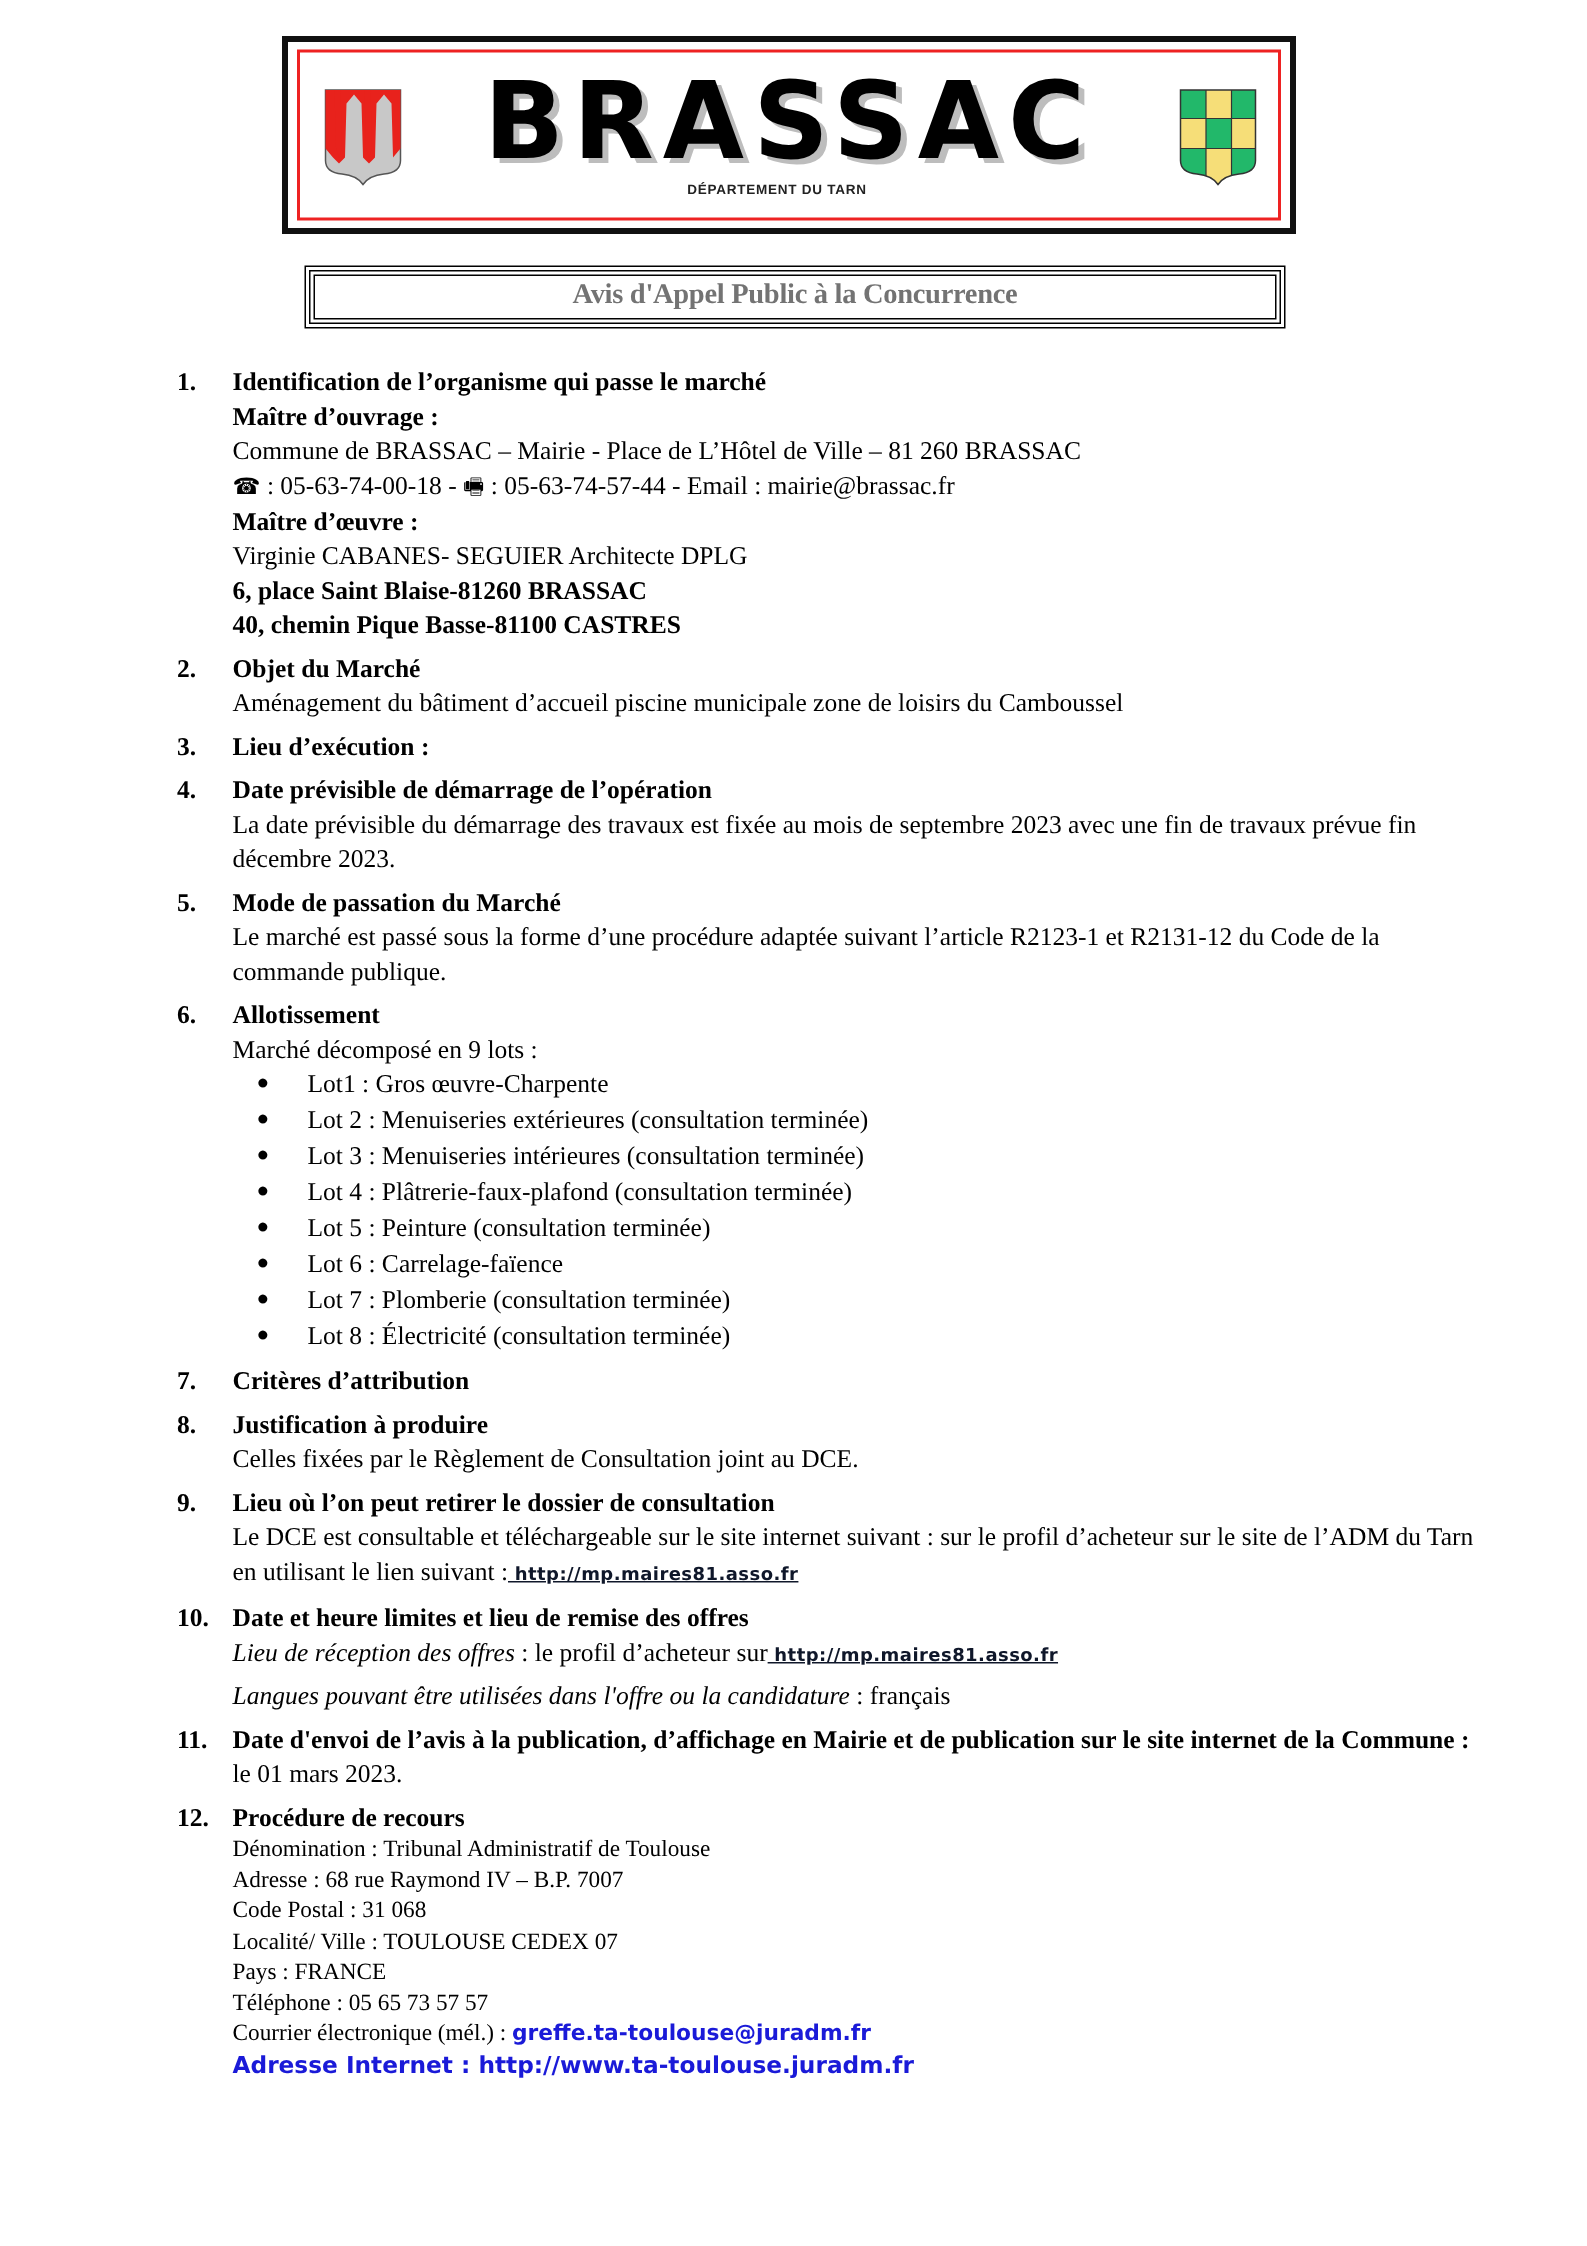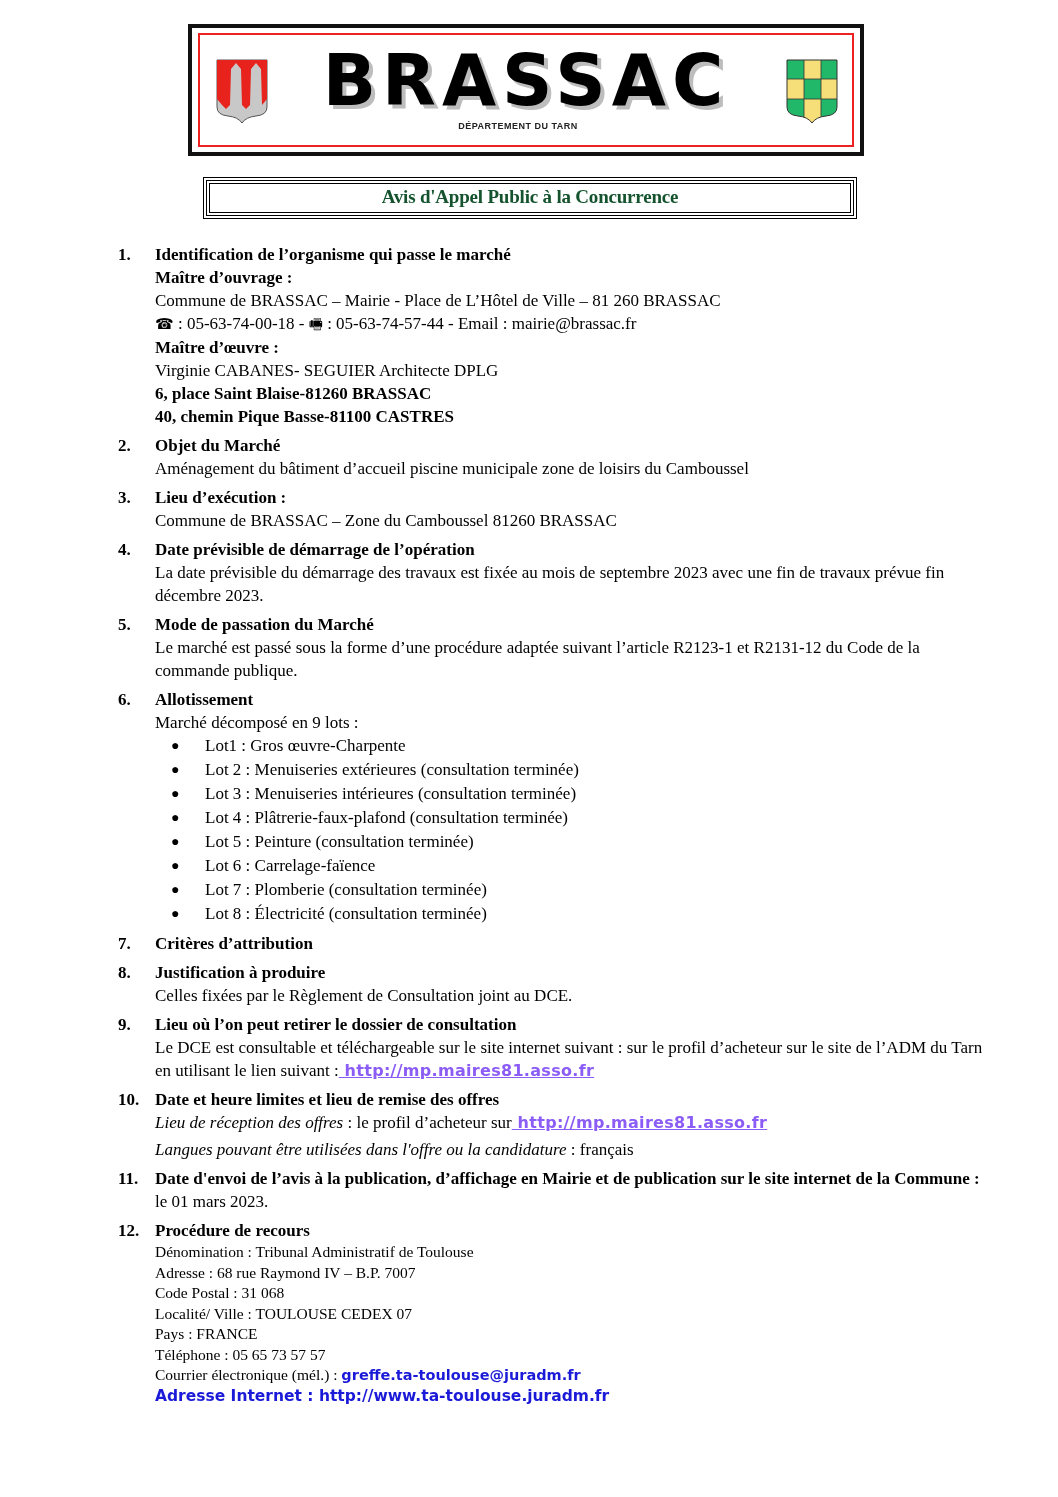--- a/index.html
+++ b/index.html
@@ -39,33 +39,33 @@
       position: absolute; left: 203px; top: 177px; width: 654px; height: 42px;
       border: 3px double #000; border-width: 4px; box-sizing: border-box;
       text-align: center;
     }
     .title-box-inner {
       position: absolute; left: 2px; top: 2px; right: 2px; bottom: 2px;
       border: 1px solid #000;
     }
     .title-text {
       position: relative; line-height: 32px; font-weight: bold; font-size: 19px;
-      color: #14532d; letter-spacing: -0.2px;
+      color: #737373; letter-spacing: -0.2px;
     }
     
     .doc { position: absolute; left: 118px; top: 243px; width: 870px; font-size: 17px; line-height: 23px; }
     .sec { position: relative; padding-left: 37px; margin-bottom: 6px; }
     .num { position: absolute; left: 0; top: 0; font-weight: bold; }
     .sec-title { font-weight: bold; }
     .bold { font-weight: bold; }
     .ital { font-style: italic; }
     .line { display: block; }
     .link {
       font-family: "DejaVu Sans", "Liberation Sans", sans-serif; font-weight: bold;
-      color: #8b5cf6; text-decoration: underline; font-size: 16px; letter-spacing: 0.3px;
+      color: #0f172a; text-decoration: underline; font-size: 12px; letter-spacing: 0.3px;
     }
     .sans-blue { font-family: "DejaVu Sans", "Liberation Sans", sans-serif; color: #1a1ad8; font-size: 14.5px; font-weight: bold; }
     ul.lots { list-style: none; margin: 0; padding: 0 0 0 13px; }
     ul.lots li { position: relative; padding-left: 37px; line-height: 24px; }
     .bullet { position: absolute; left: 3px; top: 0; font-size: 14px; }
     .sec12 .line { font-size: 15.5px; line-height: 20.5px; }
     .icon-glyph { font-family: "DejaVu Sans", sans-serif; font-size: 15px; }
   </style>
 </head>
 <body>
@@ -123,21 +123,20 @@
 
   <div class="sec">
     <span class="num">2.</span>
     <span class="line sec-title">Objet du Marché</span>
     <span class="line">Aménagement du bâtiment d’accueil piscine municipale zone de loisirs du Camboussel</span>
   </div>
 
   <div class="sec">
     <span class="num">3.</span>
     <span class="line sec-title">Lieu d’exécution :</span>
-    <span class="line">Commune de BRASSAC – Zone du Camboussel 81260 BRASSAC</span>
   </div>
 
   <div class="sec">
     <span class="num">4.</span>
     <span class="line sec-title">Date prévisible de démarrage de l’opération</span>
     <span class="line">La date prévisible du démarrage des travaux est fixée au mois de septembre 2023 avec une fin de travaux prévue fin décembre 2023.</span>
   </div>
 
   <div class="sec">
     <span class="num">5.</span>

